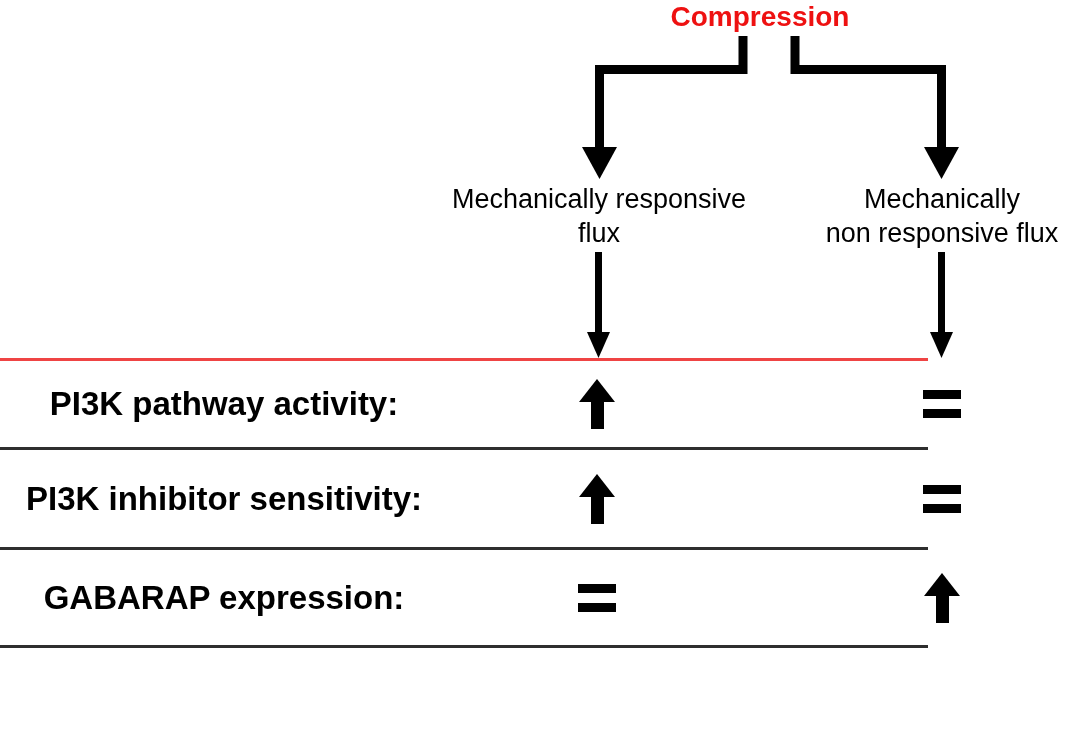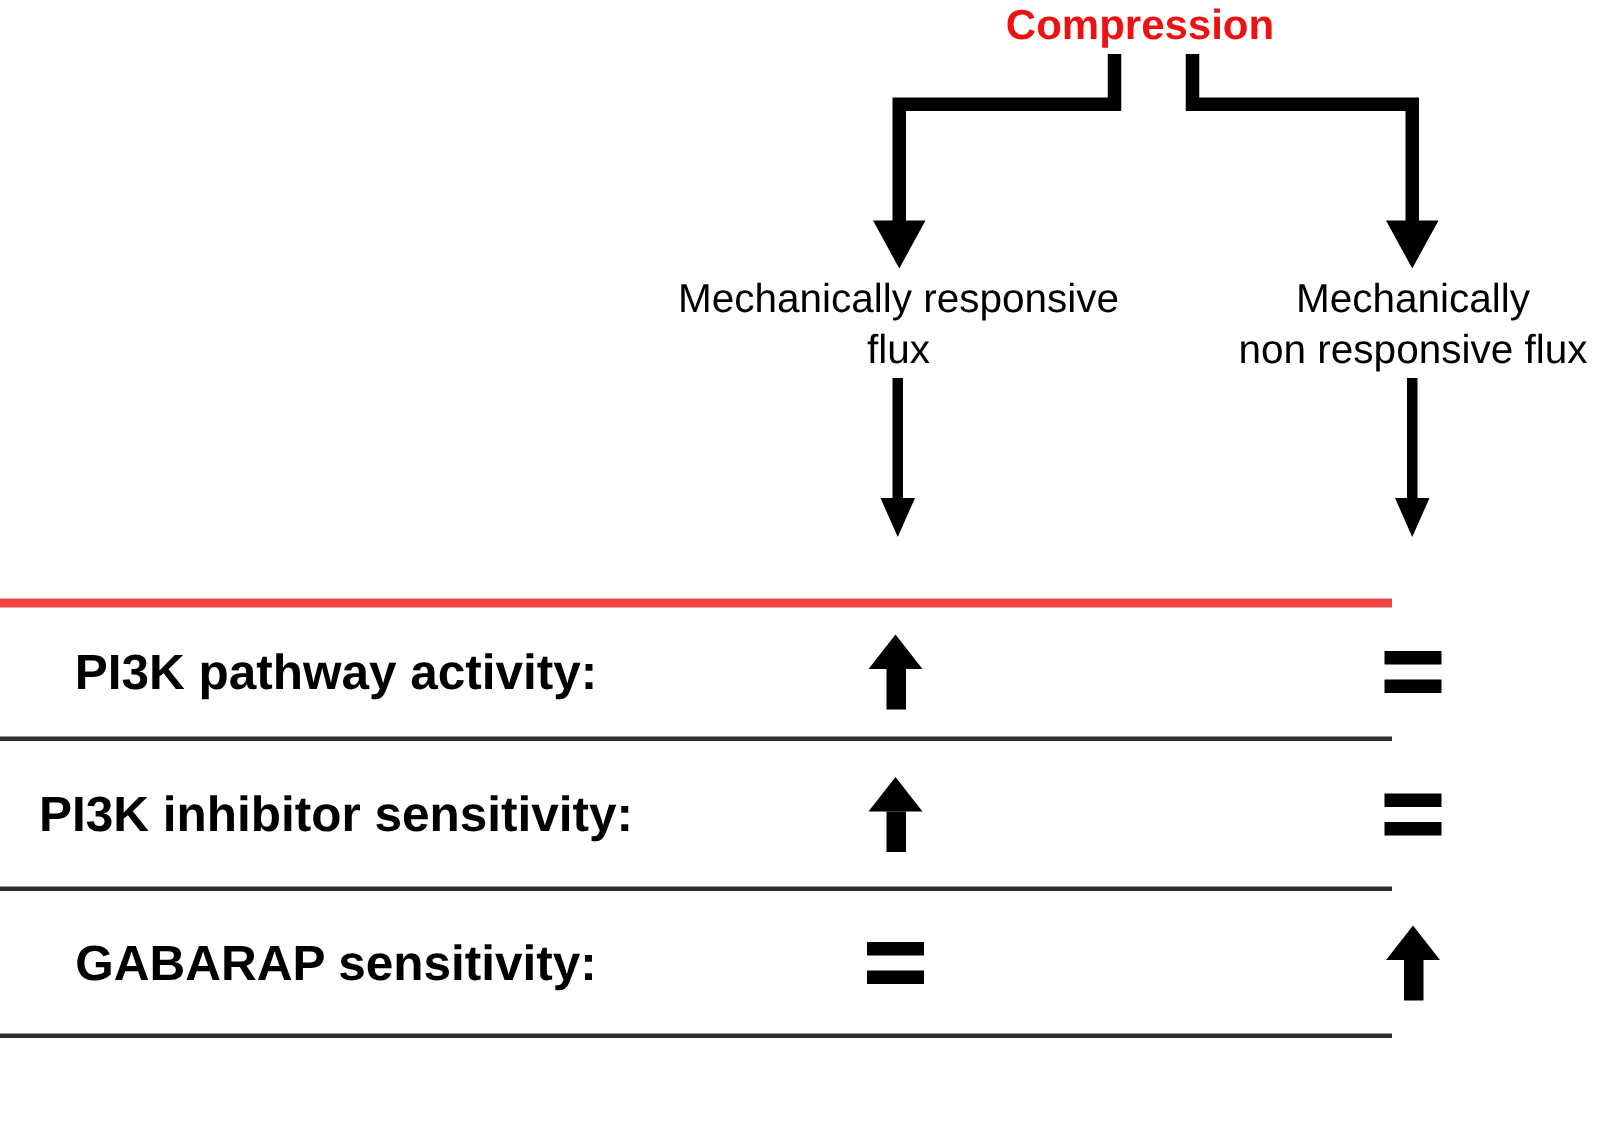--- a/index.html
+++ b/index.html
@@ -11,21 +11,21 @@
     position:absolute;top:1px;left:760px;transform:translateX(-50%);
     font-size:28px;font-weight:bold;white-space:nowrap;letter-spacing:0;
   }
   svg.overlay{position:absolute;left:0;top:0;width:1080px;height:753px;pointer-events:none;}
   .branch-label{
     position:absolute;top:182px;transform:translateX(-50%);
     font-size:27px;font-weight:normal;text-align:center;line-height:34px;white-space:nowrap;
   }
   .branch-label.left{left:599px;}
   .branch-label.right{left:942px;}
-  .table{position:absolute;top:358px;left:0;width:928px;border-top:6px solid #ef4444;margin-top:41px;}
+  .table{position:absolute;top:358px;left:0;width:928px;border-top:3px solid #ef4444;}
   .row{position:relative;border-bottom:3px solid #2e2e2e;}
   .row:nth-child(1){height:86px;}
   .row:nth-child(2){height:97px;}
   .row:nth-child(3){height:95px;}
   .row:nth-child(4){height:95px;}
   .row-label{
     position:absolute;left:0;width:448px;top:50%;transform:translateY(-50%);
     text-align:center;font-size:33px;font-weight:bold;white-space:nowrap;
   }
   .cell{position:absolute;top:50%;transform:translate(-50%,-50%);}
@@ -92,21 +92,21 @@
           </div>
         </div>
     <div class="cell nonresponsive">
           <div class="equals">
             <div class="bar"></div>
             <div class="bar"></div>
           </div>
         </div>
   </div>
       <div class="row">
-    <div class="row-label">GABARAP sensitivity:</div>
+    <div class="row-label">GABARAP expression:</div>
     <div class="cell responsive">
           <div class="equals">
             <div class="bar"></div>
             <div class="bar"></div>
           </div>
         </div>
     <div class="cell nonresponsive">
           <div class="block-arrow">
             <div class="head up"></div>
             <div class="shaft"></div>

